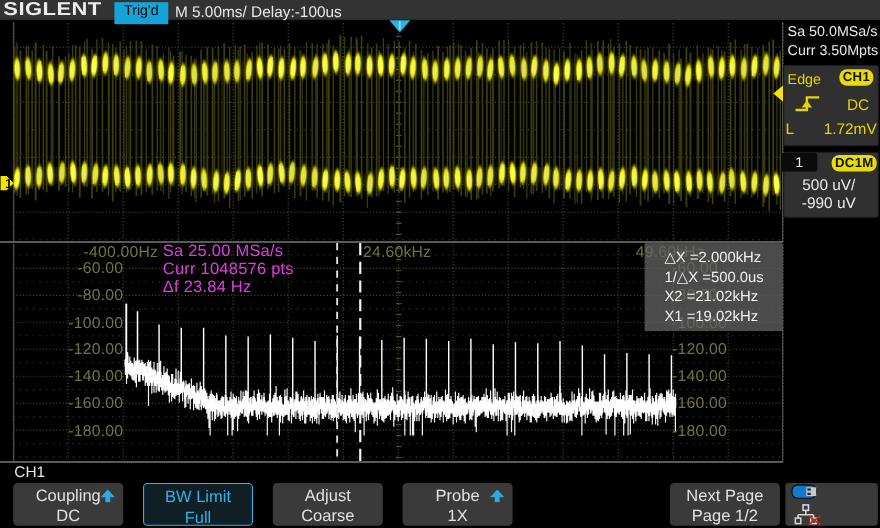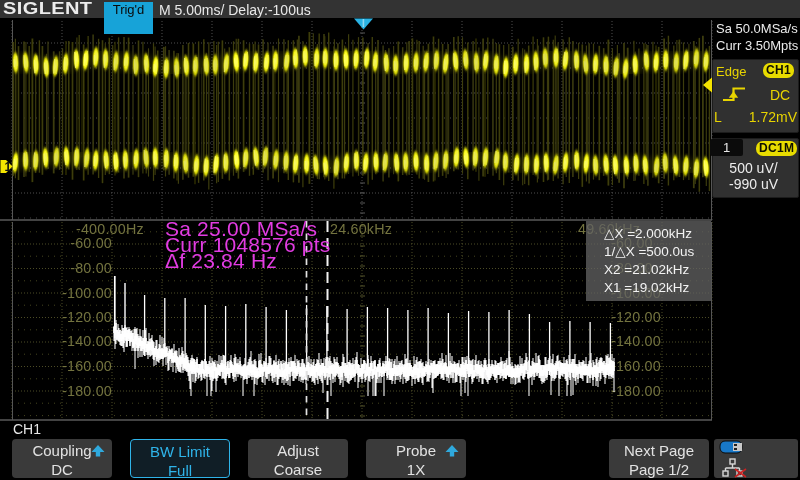--- a/index.html
+++ b/index.html
@@ -3,21 +3,21 @@
 <style>
 * { margin:0; padding:0; box-sizing:border-box; }
 html,body { width:800px; height:480px; background:#000; overflow:hidden;
   font-family:"Liberation Sans", sans-serif; }
 #wrap { position:relative; width:800px; height:480px; background:#000; }
 #scope { position:absolute; left:0; top:0; }
 .abs { position:absolute; }
 #topbar { position:absolute; left:0; top:0; width:800px; height:18px; background:#333; }
 #logo { position:absolute; left:3px; top:-1px; color:#ececec; font-size:20px; font-weight:bold;
   letter-spacing:0.4px; transform:scaleY(0.85); transform-origin:0 0; }
-#trigd { position:absolute; left:104px; top:2px; width:49px; height:32px; background:#17a3d8;
+#trigd { position:absolute; left:104px; top:2px; width:49px; height:20px; background:#17a3d8;
   color:#0a0a0a; font-size:13px; text-align:center; line-height:16px; }
 #tdesc { position:absolute; left:159px; top:2px; color:#e8e8e8; font-size:14px; }
 #freq { position:absolute; right:2px; top:0px; color:#e6e600; font-size:16px; }
 
 #sa { position:absolute; left:716px; top:21px; color:#eaeaea; font-size:13px; }
 #curr { position:absolute; left:716px; top:38px; color:#eaeaea; font-size:13px; }
 .panel { position:absolute; left:712px; width:87px; background:#303030; border:1px solid #1c1c1c; border-radius:2px; }
 #trigpanel { top:59px; height:74px; }
 #chpanel { top:138px; height:60px; }
 .ylw { color:#e8d400; }
@@ -27,21 +27,21 @@
 #row-edge .pill { position:absolute; right:5px; top:-1px; }
 #row-dc { position:absolute; left:770px; top:87px; font-size:14px; }
 #row-l { position:absolute; left:714px; top:109px; font-size:14px; width:83px; }
 #row-l span { position:absolute; right:0; }
 #tab1 { position:absolute; left:710px; top:139px; width:33px; height:17px; background:#0b0b0b;
   color:#e8e8e8; font-size:13px; text-align:center; line-height:17px; border-radius:2px; }
 #dc1m { position:absolute; left:756px; top:141px; }
 #volts { position:absolute; left:712px; top:161px; width:85px; color:#ececec; font-size:14px; text-align:center; }
 #volts div { padding-right:2px; line-height:15.5px; }
 
-#minfo { position:absolute; left:165px; top:221px; color:#e23ce2; font-size:21px; line-height:16px; letter-spacing:0.2px; }
+#minfo { position:absolute; left:148px; top:221px; color:#e23ce2; font-size:15px; line-height:16px; letter-spacing:0.2px; }
 
 #cbox { position:absolute; left:586px; top:221px; width:125px; height:80px;
   background:rgba(98,98,98,0.76); color:#f2f2f2; font-size:13.5px; }
 #cbox div { padding-left:18px; line-height:18px; }
 #cbox div:first-child { margin-top:4px; }
 
 #ch1lab { position:absolute; left:13px; top:421px; color:#e8e8e8; font-size:14px; }
 .btn { position:absolute; top:439px; height:39px; width:100px; background:#3a3a3a;
   border-radius:4px; color:#e2e2e2; font-size:15px; text-align:center; padding-top:2px; line-height:19px; }
 .btn svg.arr { position:absolute; right:7px; top:6px; }

